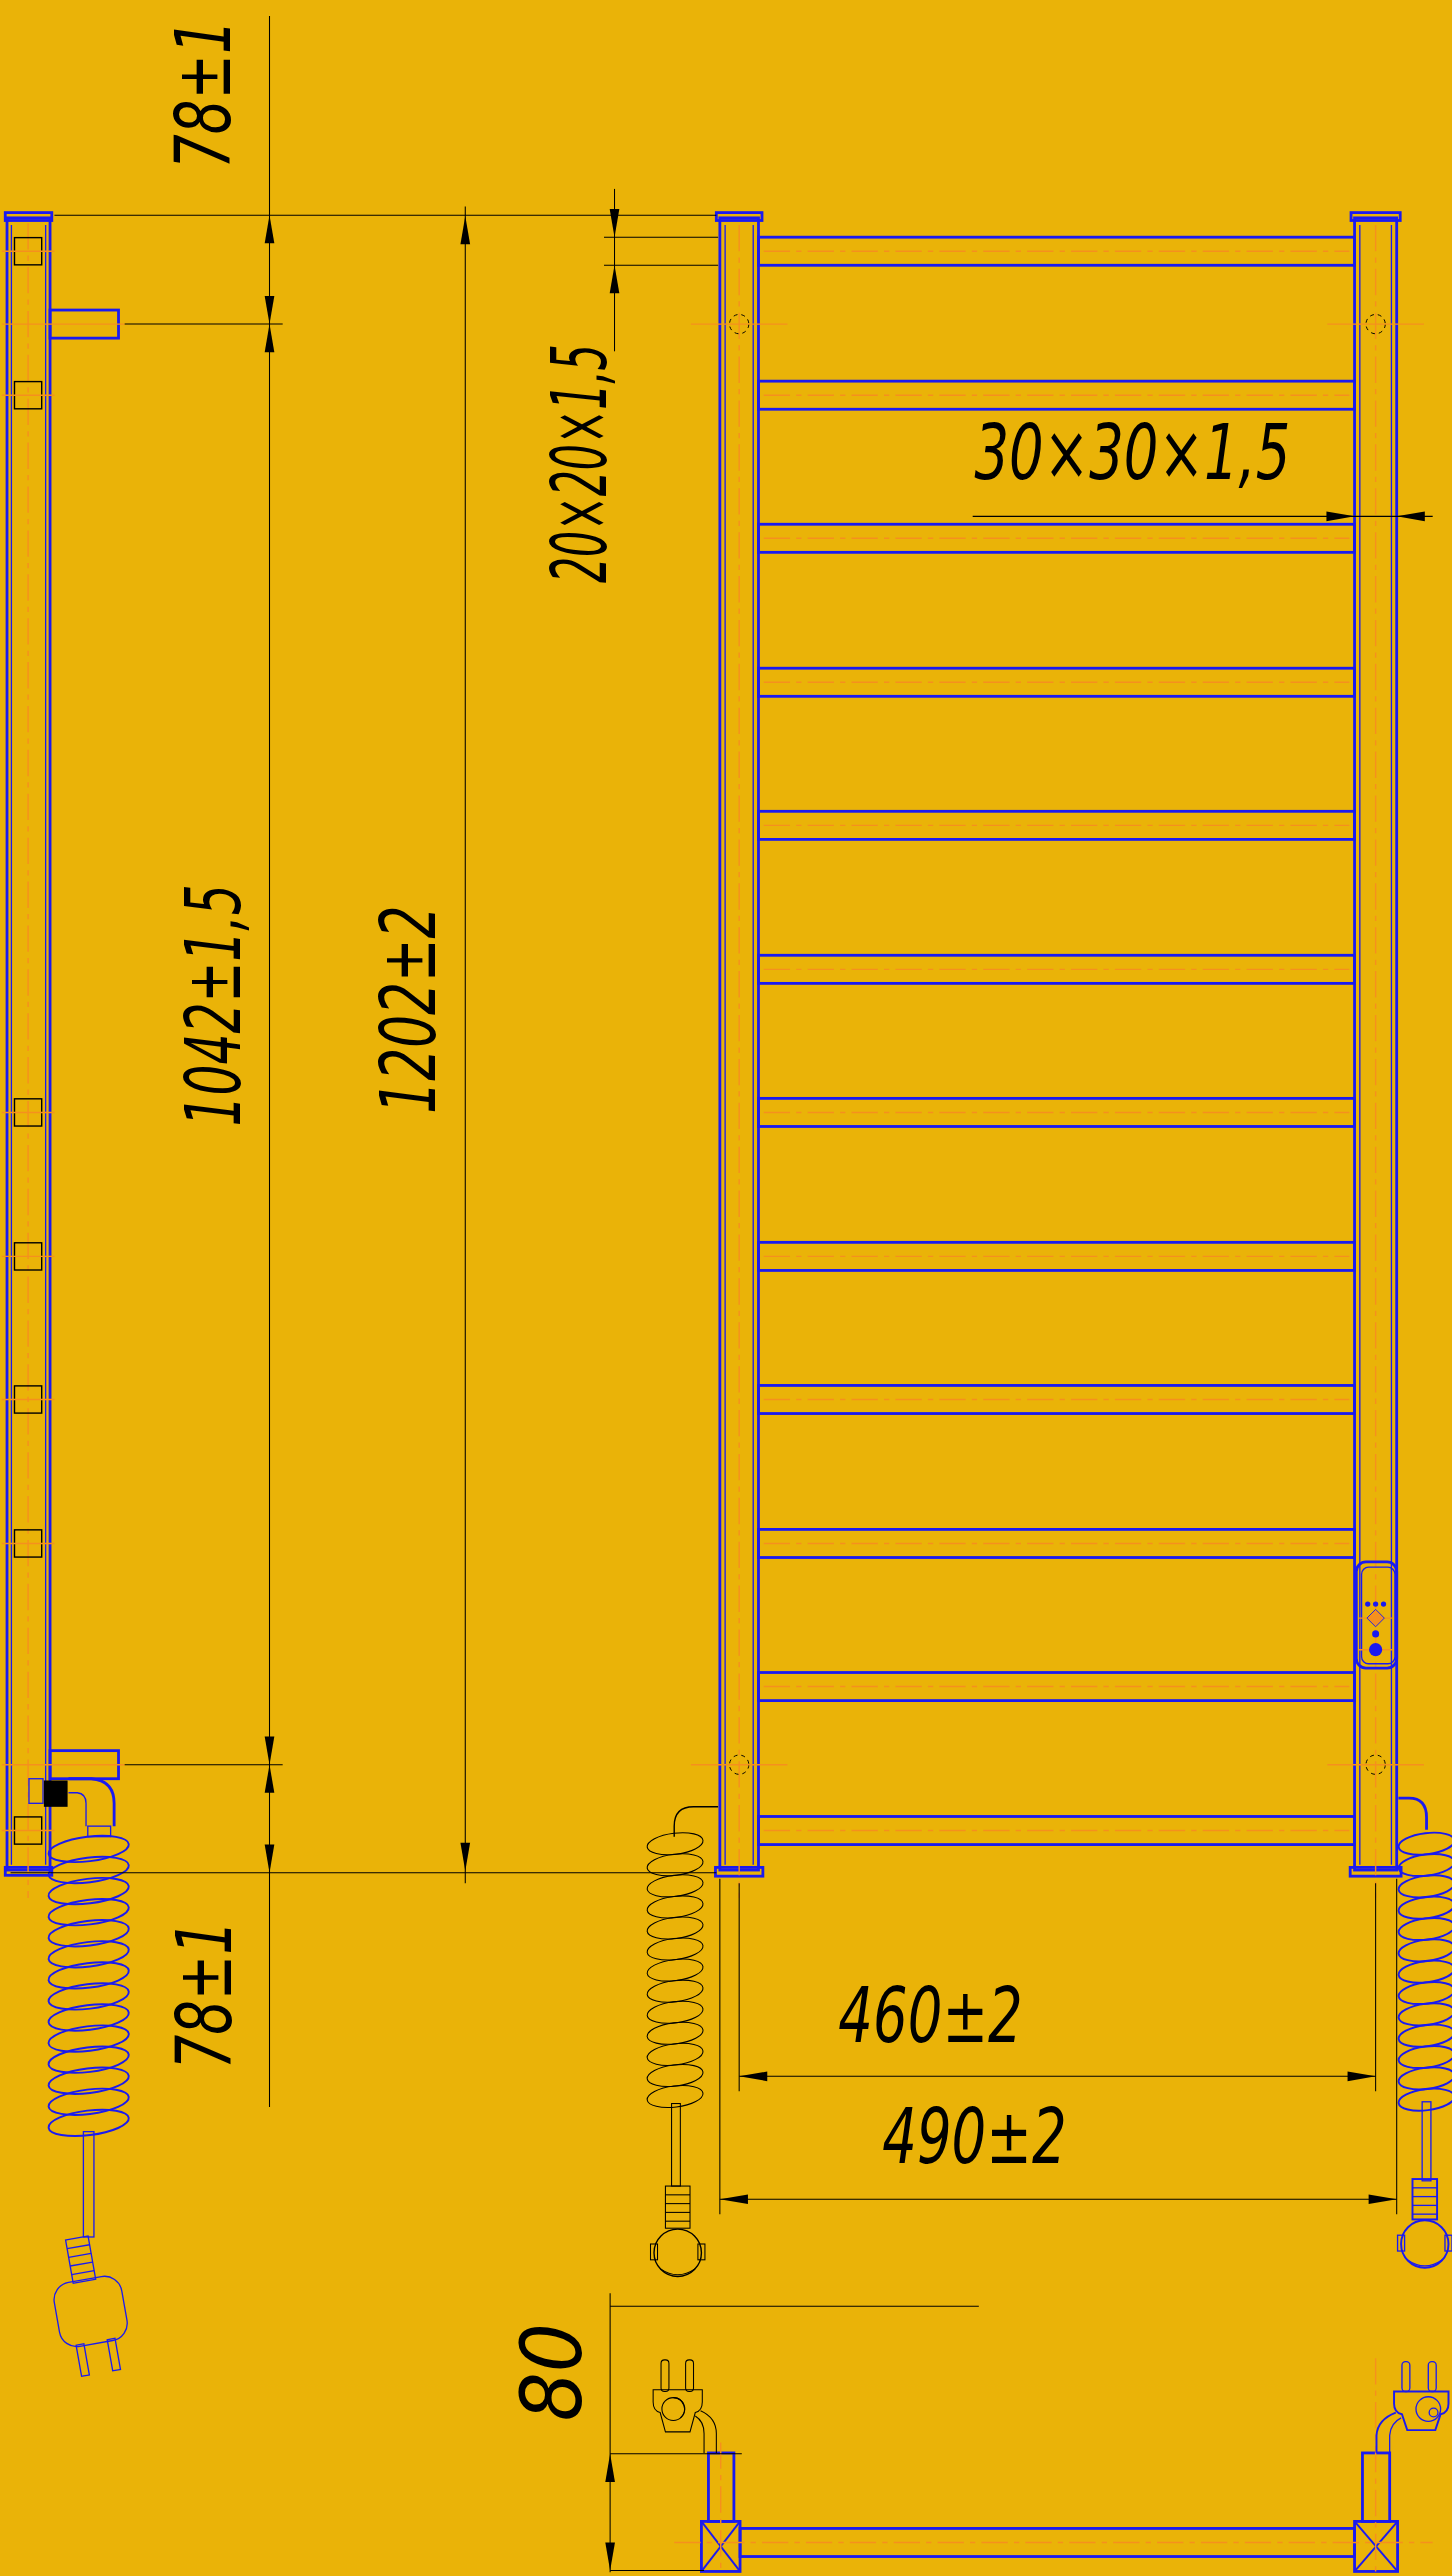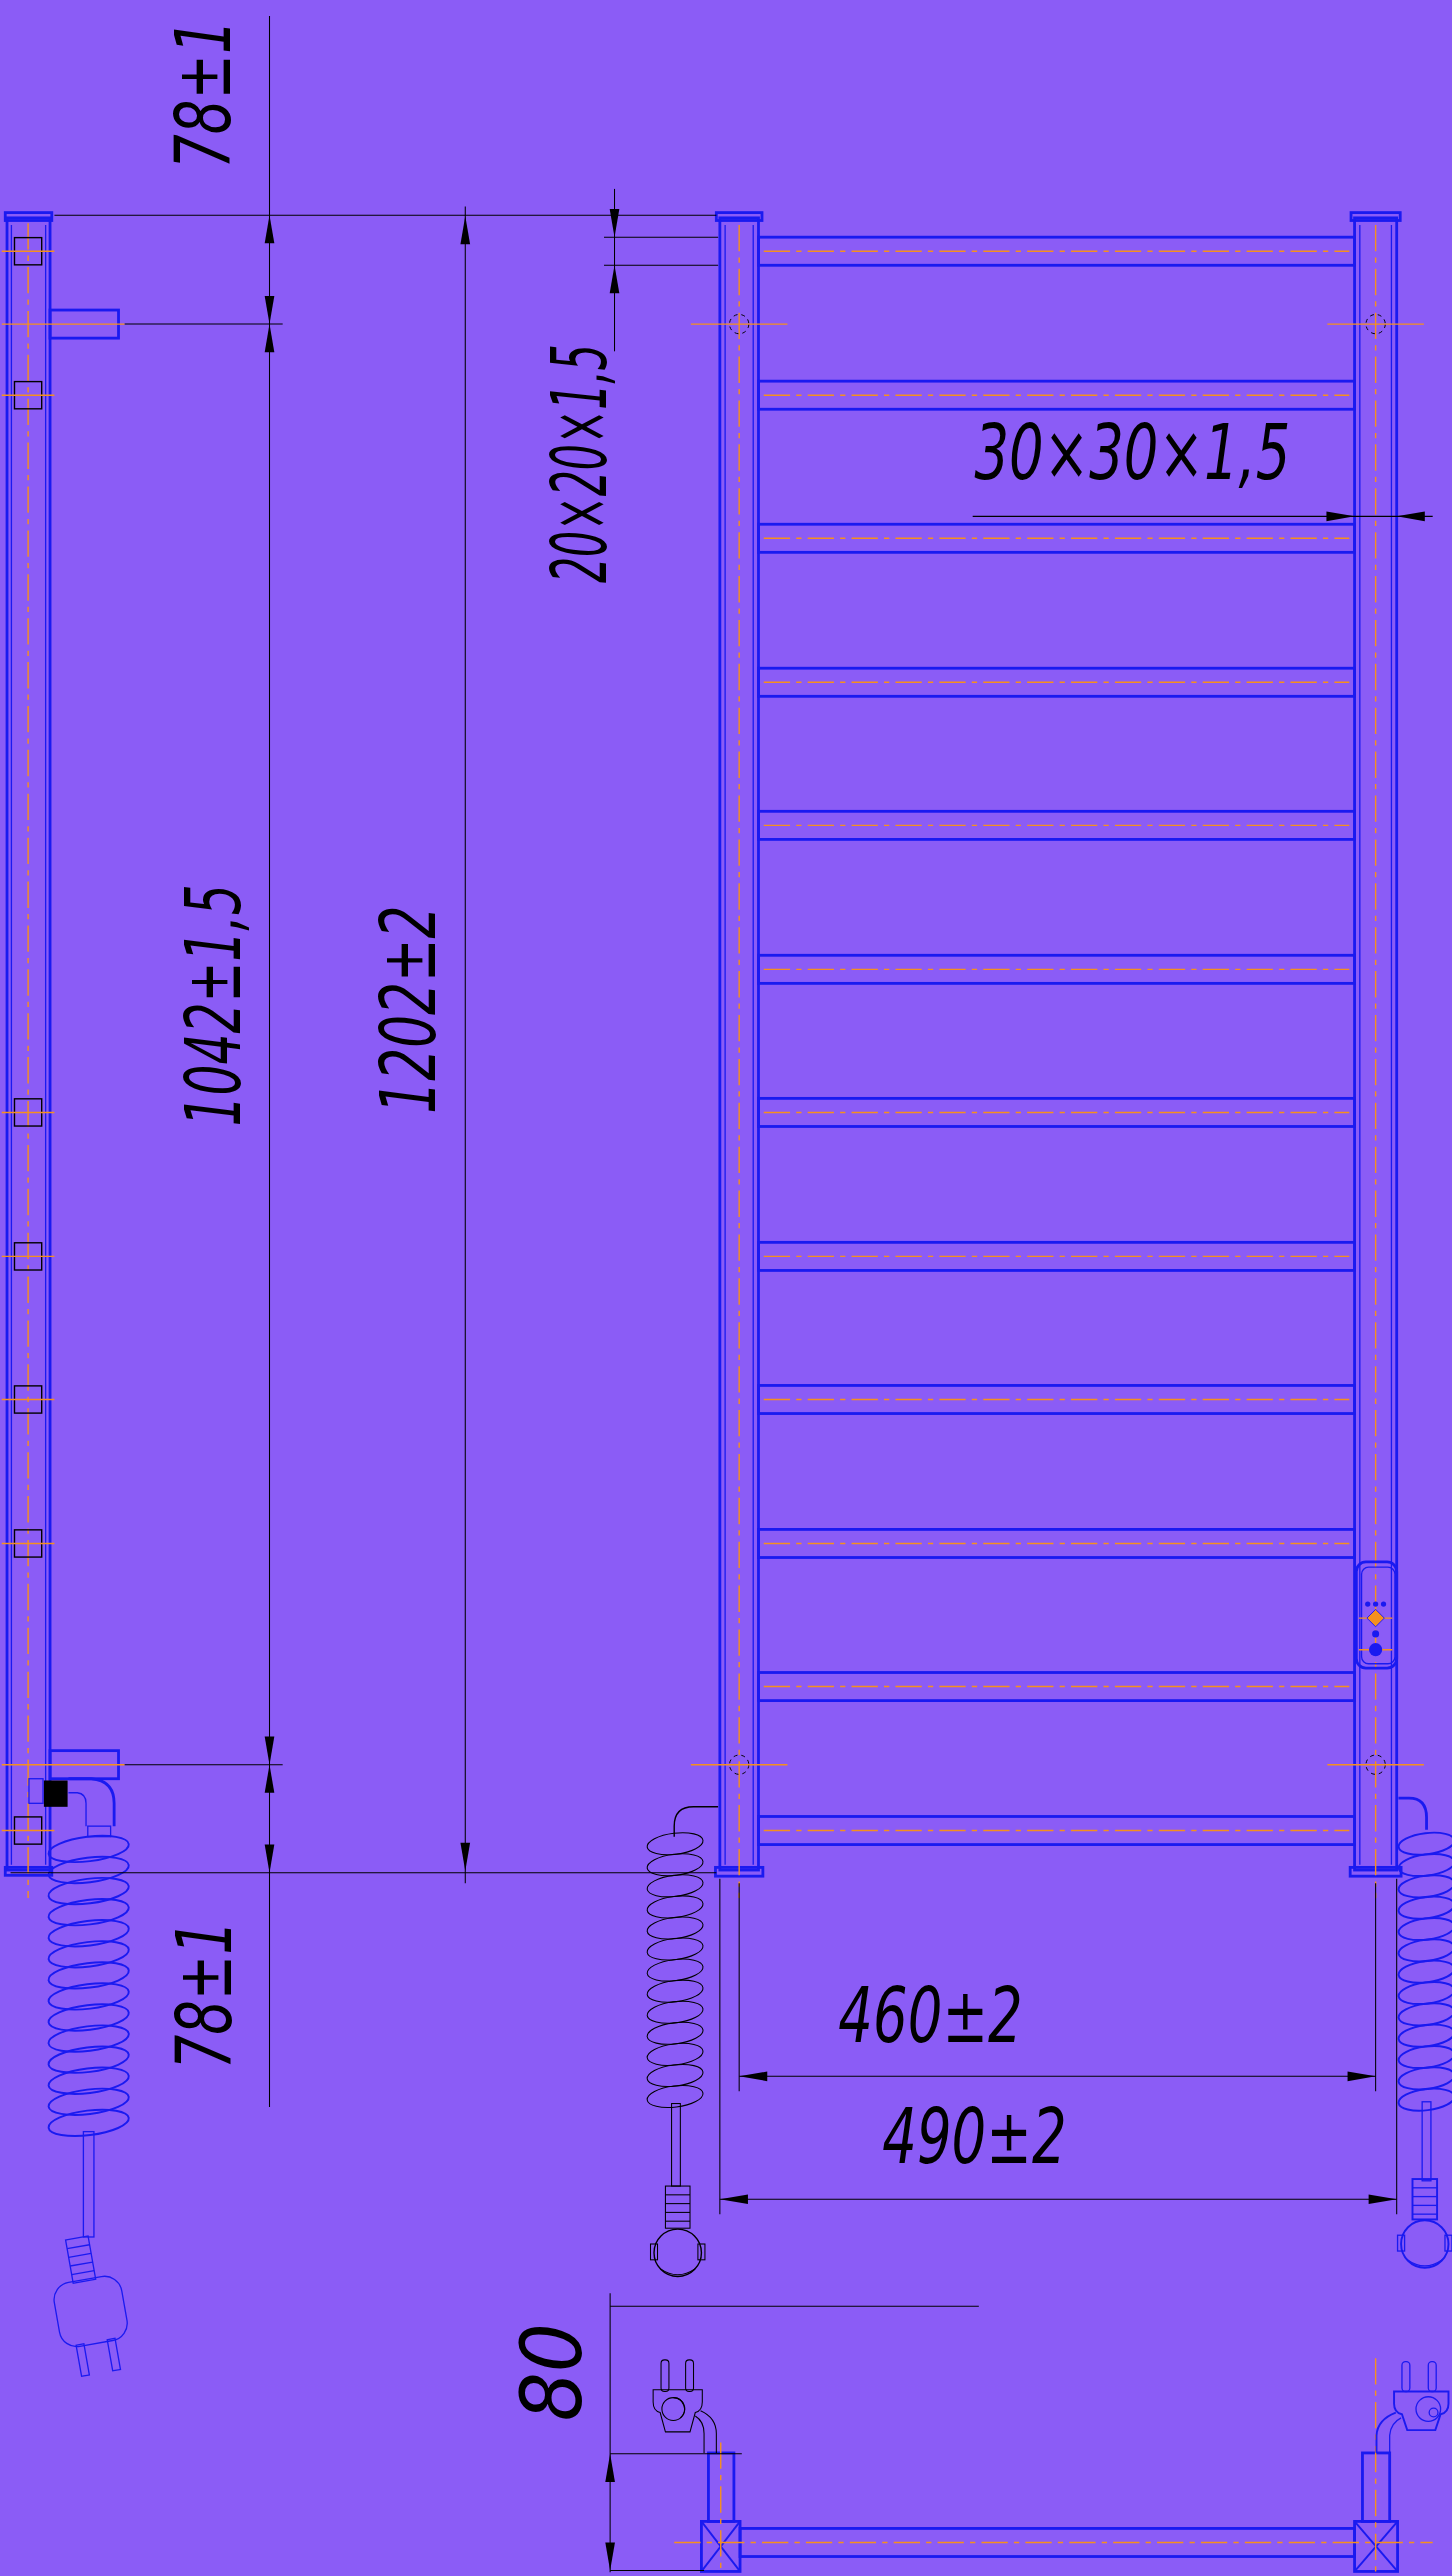--- a/index.html
+++ b/index.html
@@ -1,16 +1,16 @@
 <!DOCTYPE html>
 <html style="--c-blue: #1a1af0; --c-orange: #f5901e; --c-dim: #000000;font-size:14px"><head>
 <meta charset="utf-8">
 <style>
   html,body{margin:0;padding:0;background:#fff;}
-  .sheet{width:1452px;height:2576px;background:#8b5cf6;position:relative;overflow:hidden;}
+  .sheet{width:1452px;height:2576px;background:#eab308;position:relative;overflow:hidden;}
   svg{display:block;}
   
   .b3{stroke:var(--c-blue);stroke-width:3.2;fill:none;}
   .b2{stroke:var(--c-blue);stroke-width:2.2;fill:none;}
   .b1{stroke:var(--c-blue);stroke-width:1.5;fill:none;}
   .k1{stroke:var(--c-dim);stroke-width:1.2;fill:none;}
   .k15{stroke:var(--c-dim);stroke-width:1.6;fill:none;}
   .o1{stroke:var(--c-orange);stroke-width:1.6;fill:none;stroke-dasharray:30 7 6 7;}
   .o-solid{stroke:var(--c-orange);stroke-width:1.6;fill:none;}
   .hole{stroke:var(--c-dim);stroke-width:1.1;fill:none;stroke-dasharray:4.5 4.5;}

